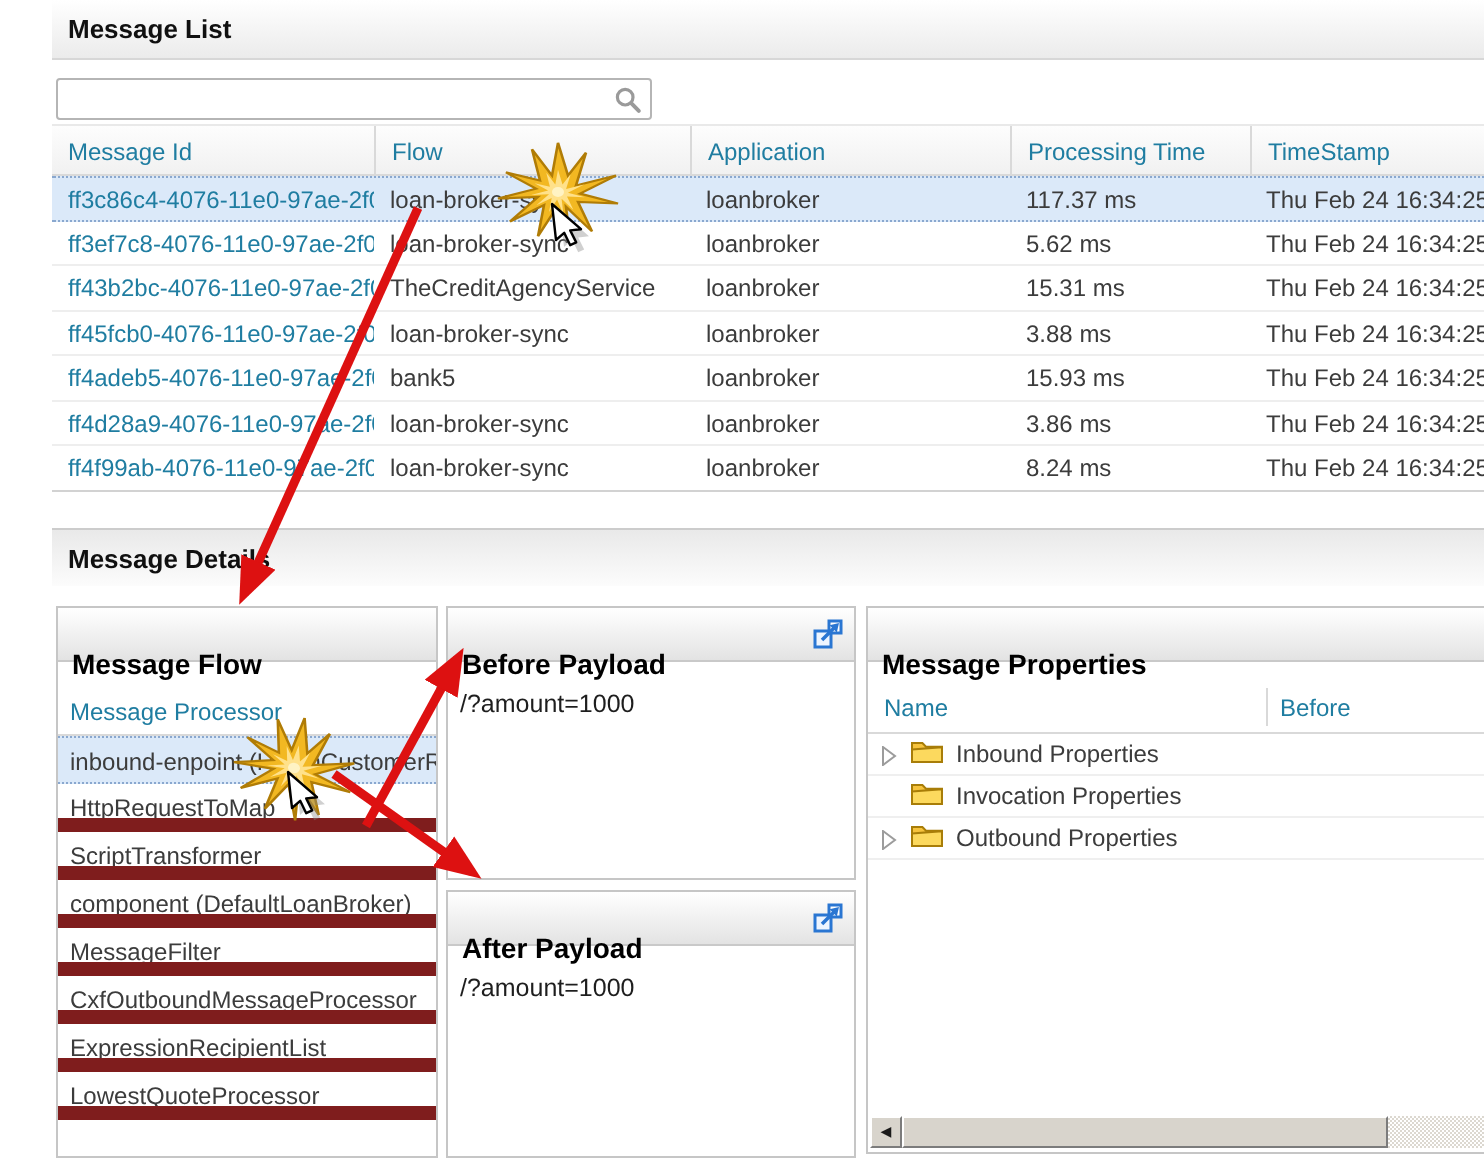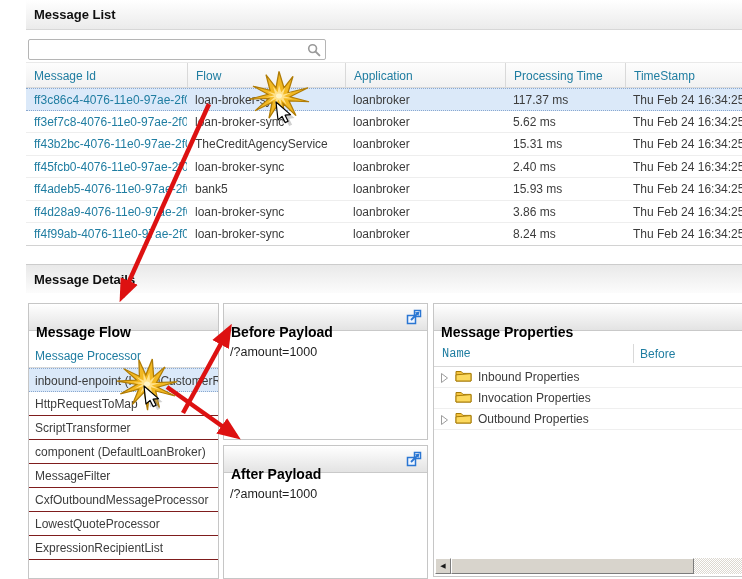--- a/index.html
+++ b/index.html
@@ -44,32 +44,32 @@
   
   .panel { position: absolute; background: #fff; border: 1px solid #c6c6c6; overflow: hidden; }
   .panel-h { height: 27px; background: linear-gradient(#ffffff, #e3e3e3);
     border-bottom: 1px solid #c9c9c9; position: relative; }
   .panel-h .pt { position: absolute; left: 7px; top: 20px; font-weight: bold; font-size: 14px; color: #000; }
   .popout { position: absolute; right: 5px; top: 5px; width: 16px; height: 16px; cursor: pointer; }
 
   #p-flow { left: 2px; top: 303px; width: 191px; height: 276px; }
   .flow-gap { height: 13px; }
   #flow-colhead { height: 24px; border-bottom: 1px solid #d9d9d9; color: #1f7da1; padding: 5px 0 0 6px; }
-  .fitem { height: 24px; border-bottom: 1px solid #7f1d1d; padding: 5px 0 0 6px;
+  .fitem { height: 24px; border-bottom: 7px solid #7f1d1d; padding: 5px 0 0 6px;
     white-space: nowrap; overflow: hidden; cursor: pointer; }
   .fitem.sel { background: #dbe9f9; border-top: 1px dotted #8aa8cf; border-bottom: 1px dotted #8aa8cf; }
 
   #p-before { left: 197px; top: 303px; width: 205px; height: 137px; }
   #p-after  { left: 197px; top: 445px; width: 205px; height: 134px; }
   .payload-body { padding: 14px 6px; color: #1e1e1e; font-size: 12.5px; }
 
   #p-props { left: 407px; top: 303px; width: 332px; height: 274px; }
   .props-gap { height: 10px; }
   #prop-cols { height: 26px; border-bottom: 1px solid #d9d9d9; position: relative; }
-  .pc-name { position: absolute; left: 8px; top: 6px; color: #1f7da1; cursor: pointer; font-family: Liberation Mono, monospace; }
+  .pc-name { position: absolute; left: 8px; top: 6px; color: #1f7da1; cursor: pointer; }
   .pc-before { position: absolute; left: 206px; top: 6px; color: #1f7da1; cursor: pointer; text-align: center; }
   .pc-sep { position: absolute; left: 199px; top: 3px; bottom: 3px; width: 1px; background: #d9d9d9; }
   .prow { height: 21px; border-bottom: 1px solid #efefef; display: flex; align-items: center;
     padding-left: 6px; cursor: pointer; }
   .expander { width: 12px; height: 10px; margin-right: 3px; flex: 0 0 auto; }
   .expander.hid { visibility: hidden; }
   .foldericon { margin-right: 6px; flex: 0 0 auto; }
 
   
   #props-hscroll { position: absolute; left: 1px; right: 1px; bottom: 2px; height: 16px;
@@ -143,21 +143,21 @@
       <div class="tcell idc w-id">ff43b2bc-4076-11e0-97ae-2f00</div>
       <div class="tcell w-flow">TheCreditAgencyService</div>
       <div class="tcell w-app">loanbroker</div>
       <div class="tcell w-time">15.31 ms</div>
       <div class="tcell w-ts">Thu Feb 24 16:34:25 GMT-8</div>
     </div>
     <div class="trow">
       <div class="tcell idc w-id">ff45fcb0-4076-11e0-97ae-2f00:</div>
       <div class="tcell w-flow">loan-broker-sync</div>
       <div class="tcell w-app">loanbroker</div>
-      <div class="tcell w-time">2.40 ms</div>
+      <div class="tcell w-time">3.88 ms</div>
       <div class="tcell w-ts">Thu Feb 24 16:34:25 GMT-8</div>
     </div>
     <div class="trow">
       <div class="tcell idc w-id">ff4adeb5-4076-11e0-97ae-2f00</div>
       <div class="tcell w-flow">bank5</div>
       <div class="tcell w-app">loanbroker</div>
       <div class="tcell w-time">15.93 ms</div>
       <div class="tcell w-ts">Thu Feb 24 16:34:25 GMT-8</div>
     </div>
     <div class="trow">
@@ -186,22 +186,22 @@
       <span class="pt">Message Flow</span>
     </div>
     <div class="flow-gap"></div>
     <div id="flow-colhead">Message Processor</div>
     <div class="fitem sel">inbound-enpoint (HttpInCustomerReq</div>
     <div class="fitem">HttpRequestToMap</div>
     <div class="fitem">ScriptTransformer</div>
     <div class="fitem">component (DefaultLoanBroker)</div>
     <div class="fitem">MessageFilter</div>
     <div class="fitem">CxfOutboundMessageProcessor</div>
+    <div class="fitem">ExpressionRecipientList</div>
     <div class="fitem">LowestQuoteProcessor</div>
-    <div class="fitem">ExpressionRecipientList</div>
   </div>
 
   <div class="panel" id="p-before">
     <div class="panel-h">
       <span class="pt">Before Payload</span>
       <span class="popout">
         <svg width="16" height="16" viewBox="0 0 16 16" fill="none">
           <rect x="1.5" y="6.5" width="8" height="8" stroke="#2a76d2" stroke-width="1.5" fill="#eef5ff"></rect>
           <rect x="8.5" y="1.5" width="6" height="6" stroke="#2a76d2" stroke-width="1.5" fill="#ffffff"></rect>
           <line x1="5" y1="11" x2="11.5" y2="4.5" stroke="#2a76d2" stroke-width="1.8"></line>

